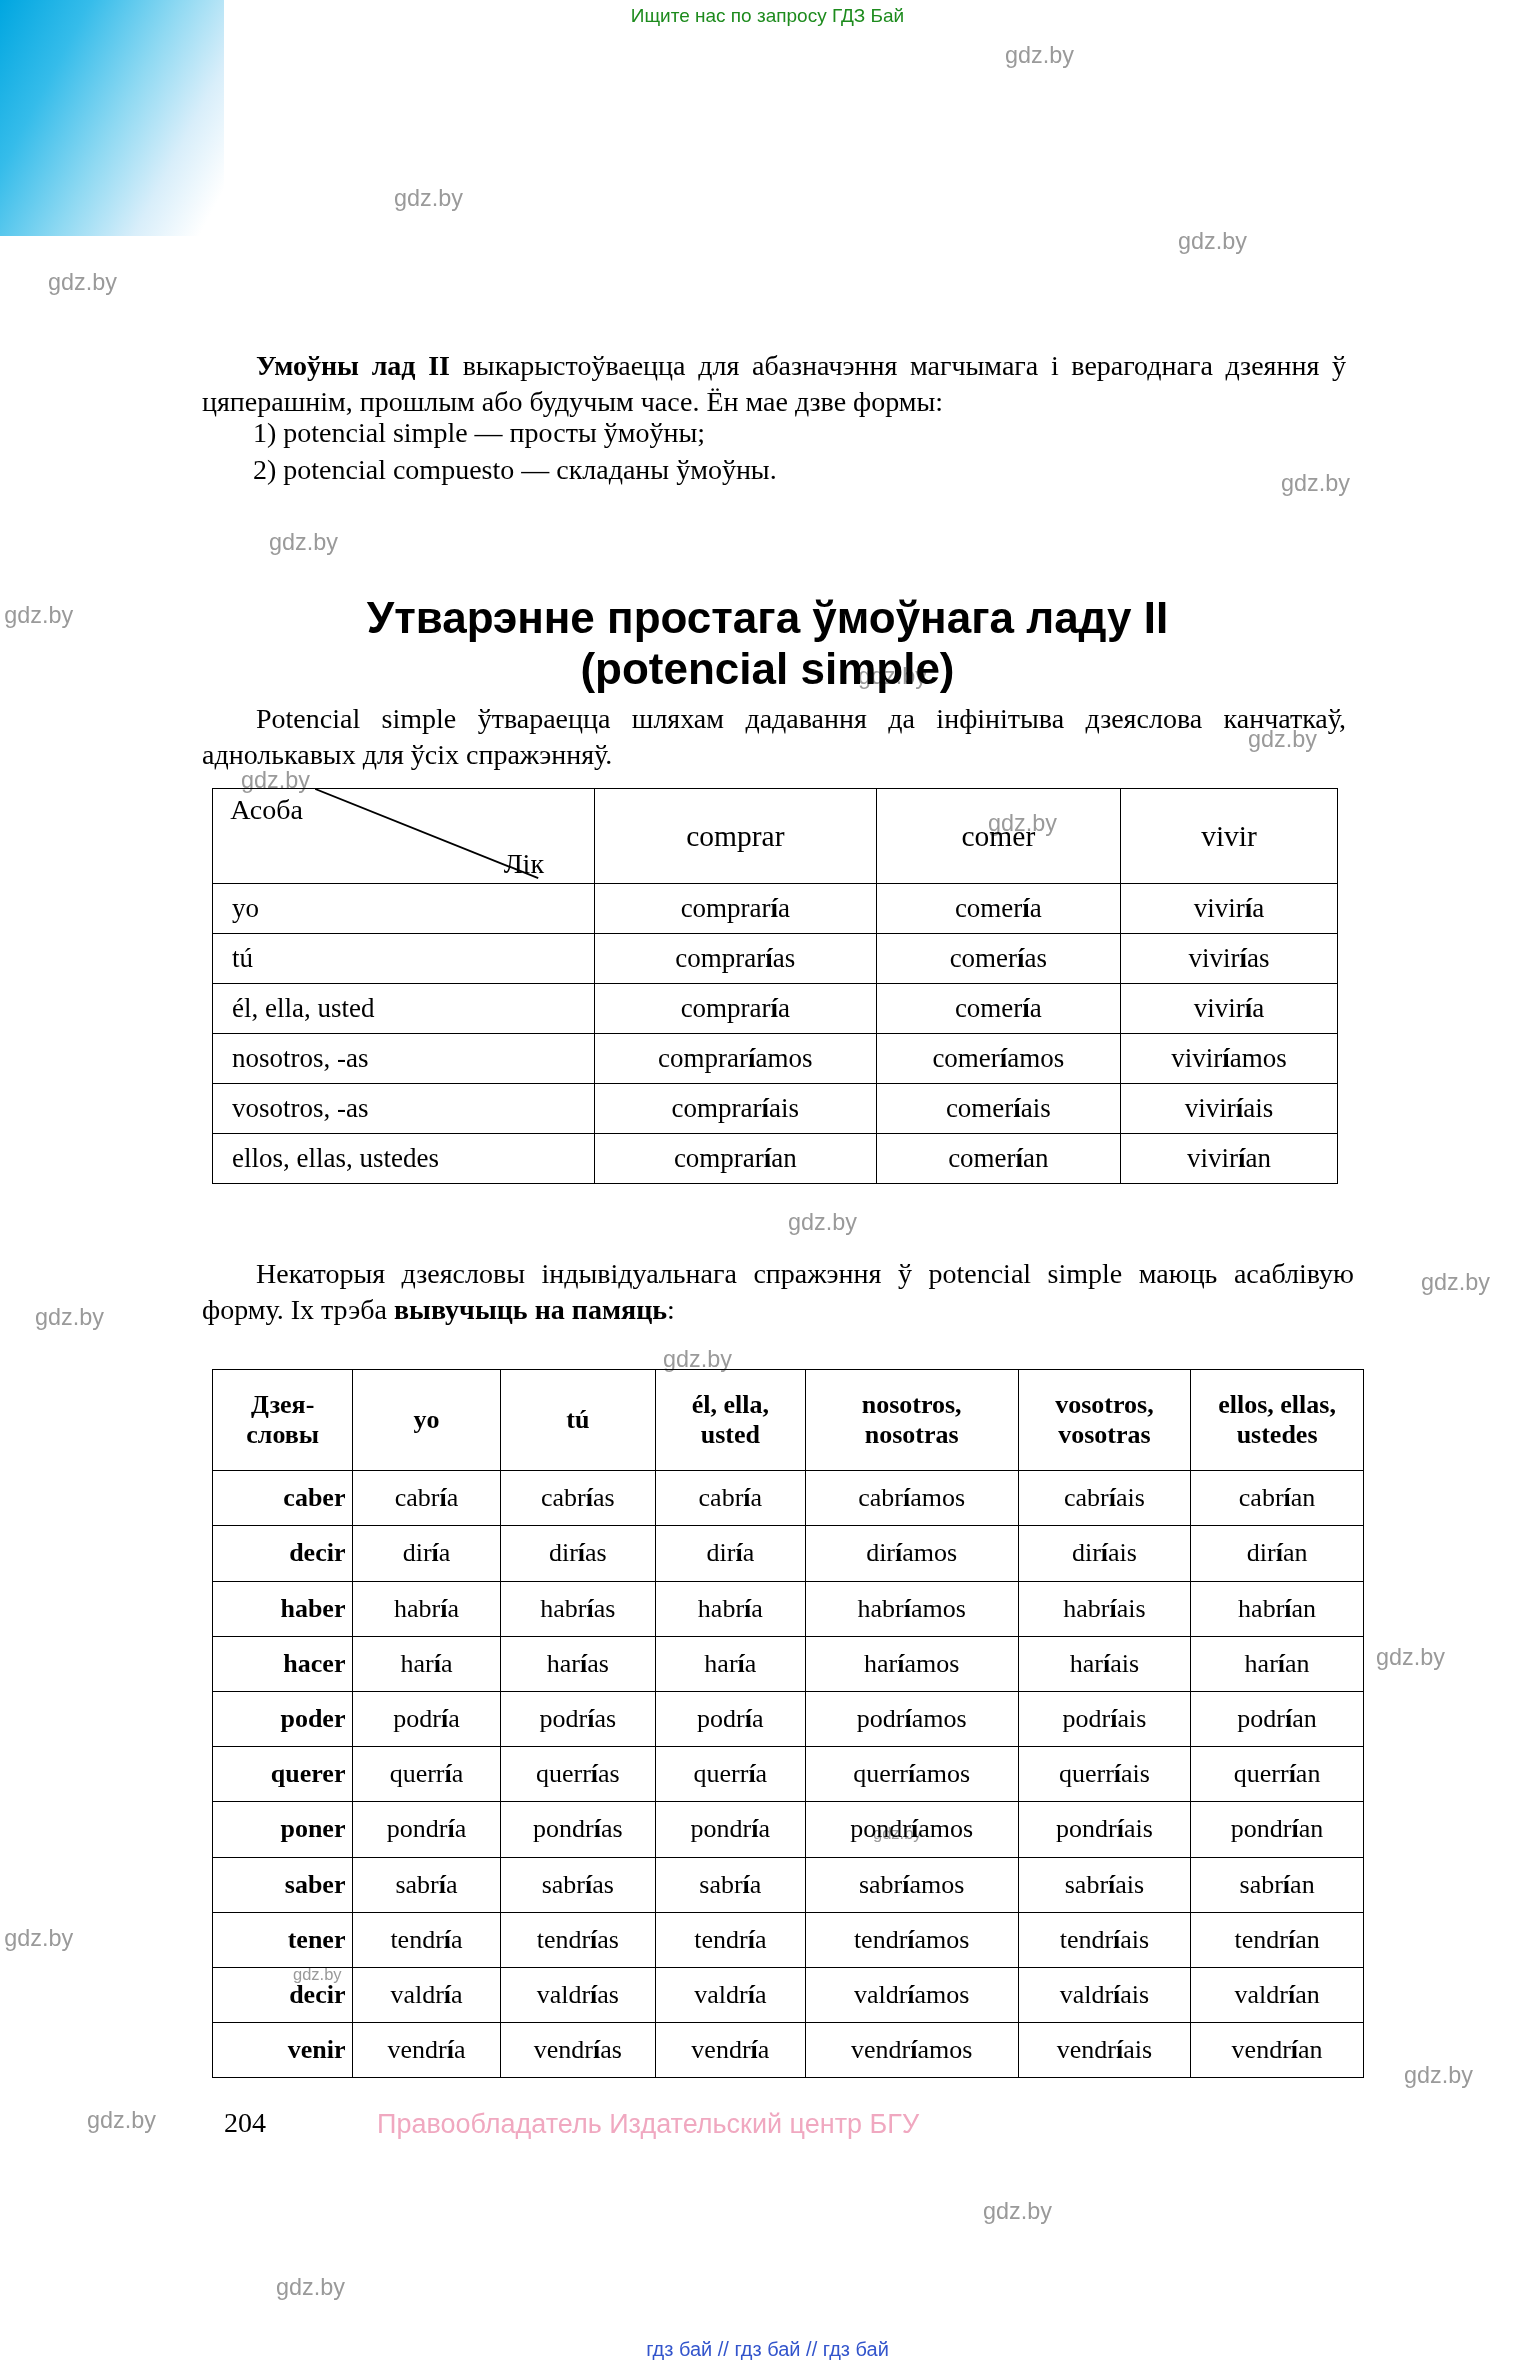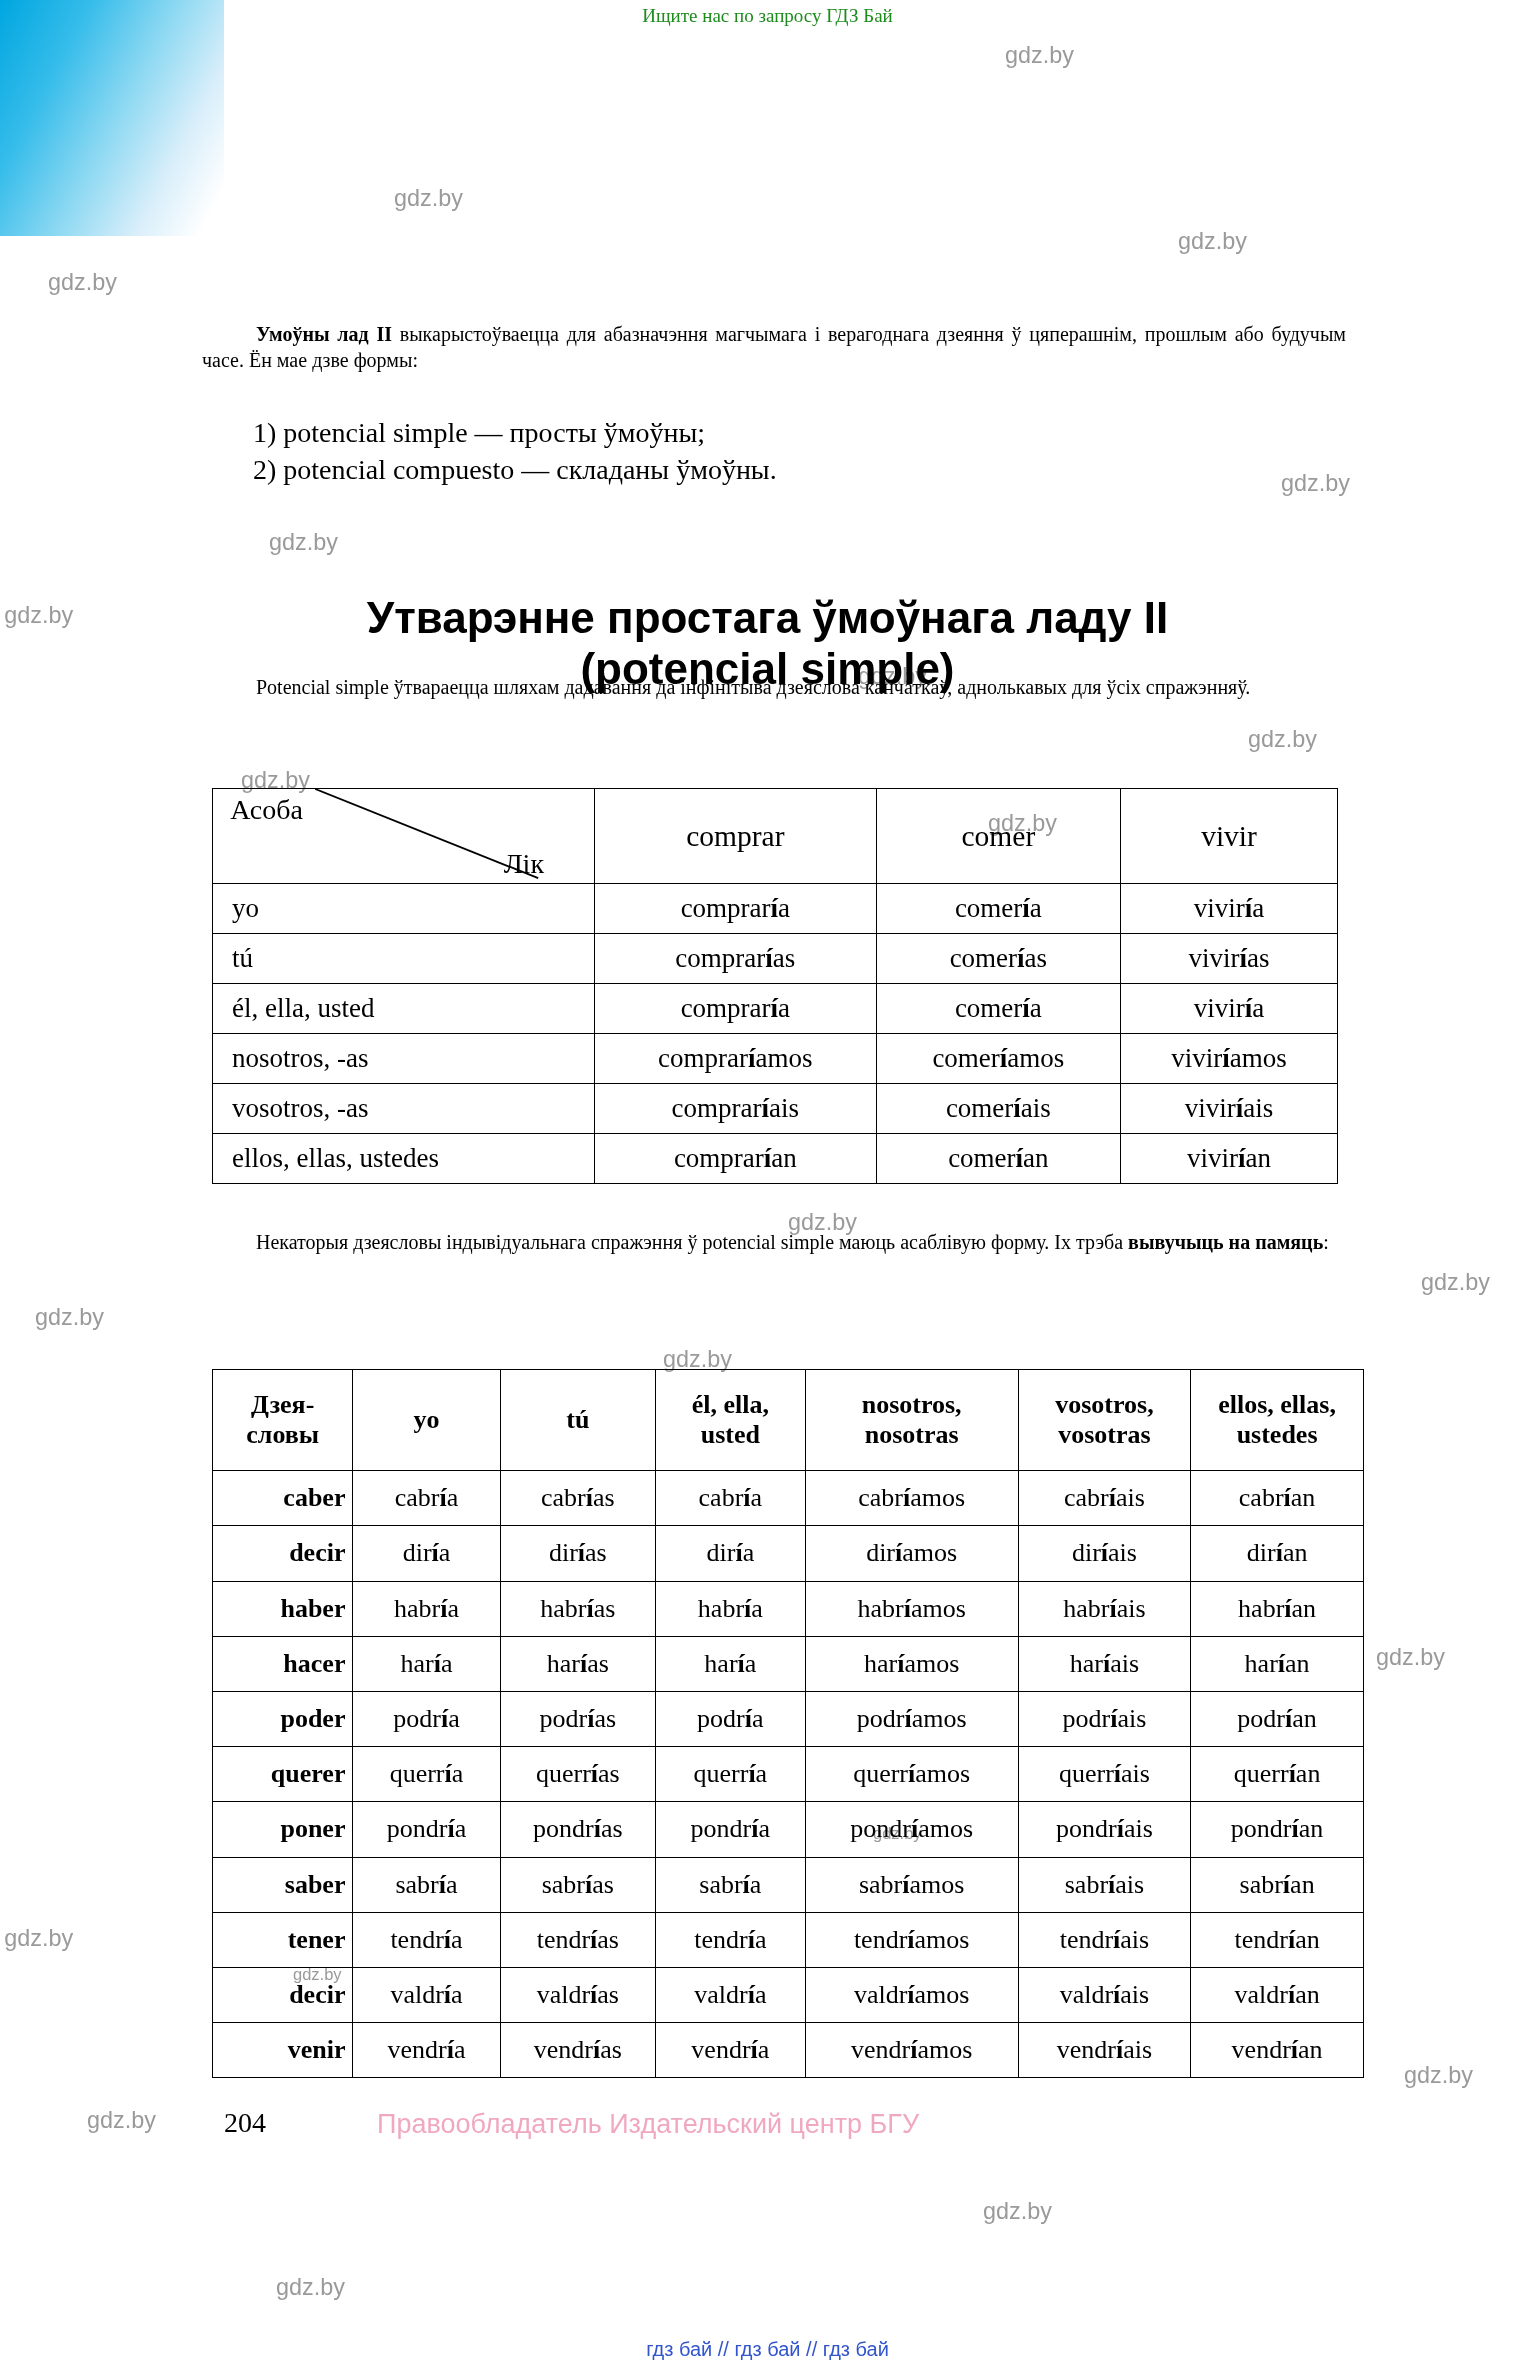--- a/index.html
+++ b/index.html
@@ -27,21 +27,21 @@
     font-size: 23.4px;
     white-space: nowrap;
     pointer-events: none;
   }
   .wm-top {
     position: absolute;
     top: 5.2px;
     left: 50%;
     transform: translateX(-50%);
     color: #1d8b1d;
-    font-family: Liberation Serif, serif;
+    font-family: Liberation Sans, sans-serif;
     font-size: 19px;
     white-space: nowrap;
   }
   .wm-bottom {
     position: absolute;
     bottom: 15.6px;
     left: 50%;
     transform: translateX(-50%);
     color: #3355cc;
     font-family: "Liberation Sans", sans-serif;
@@ -73,23 +73,24 @@
     top: 227px;
     text-align: center;
     font-family: "Liberation Sans", sans-serif;
     font-style: italic;
     font-weight: bold;
     font-size: 35px;
     letter-spacing: 0.3px;
   }
   .para {
     position: absolute;
-    font-size: 20px;
+    font-size: 28px;
     line-height: 1.30;
     text-align: justify;
+    margin-top: 27px;
   }
   .p1 {
     left: 202px;
     top: 321px;
     width: 1144px;
     text-indent: 54px;
   }
   .list-lines {
     position: absolute;
     left: 253px;

